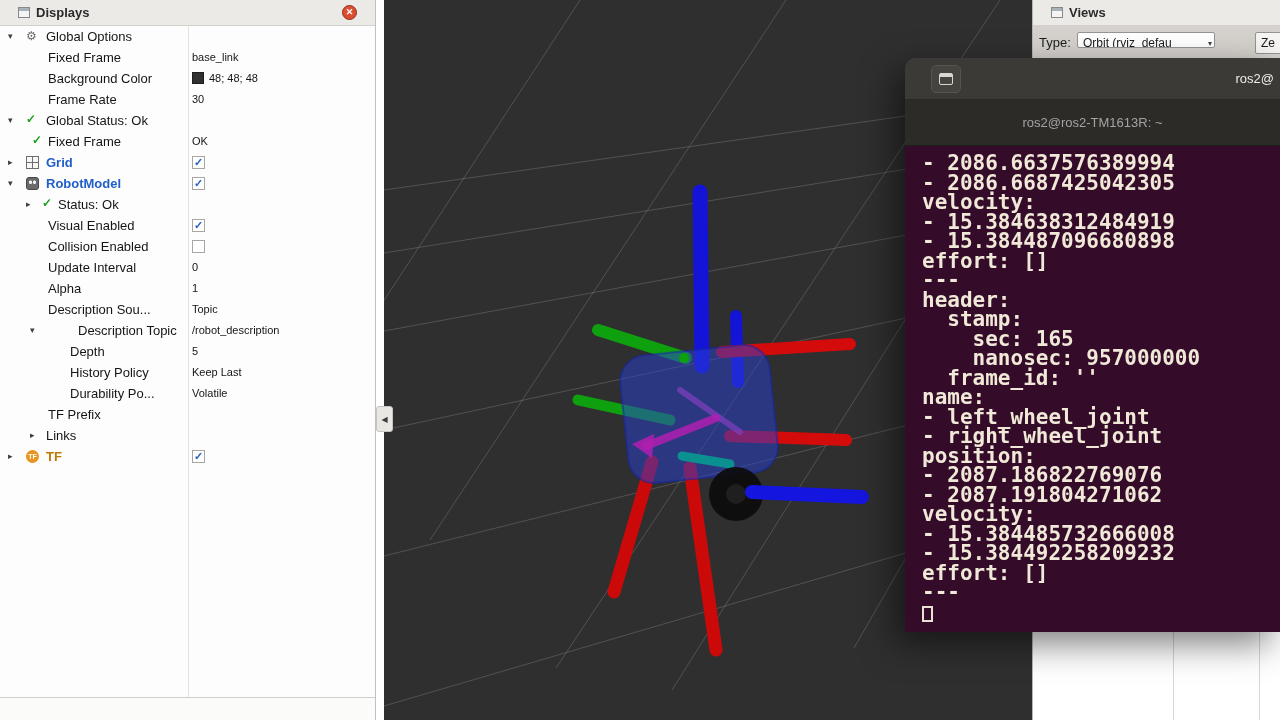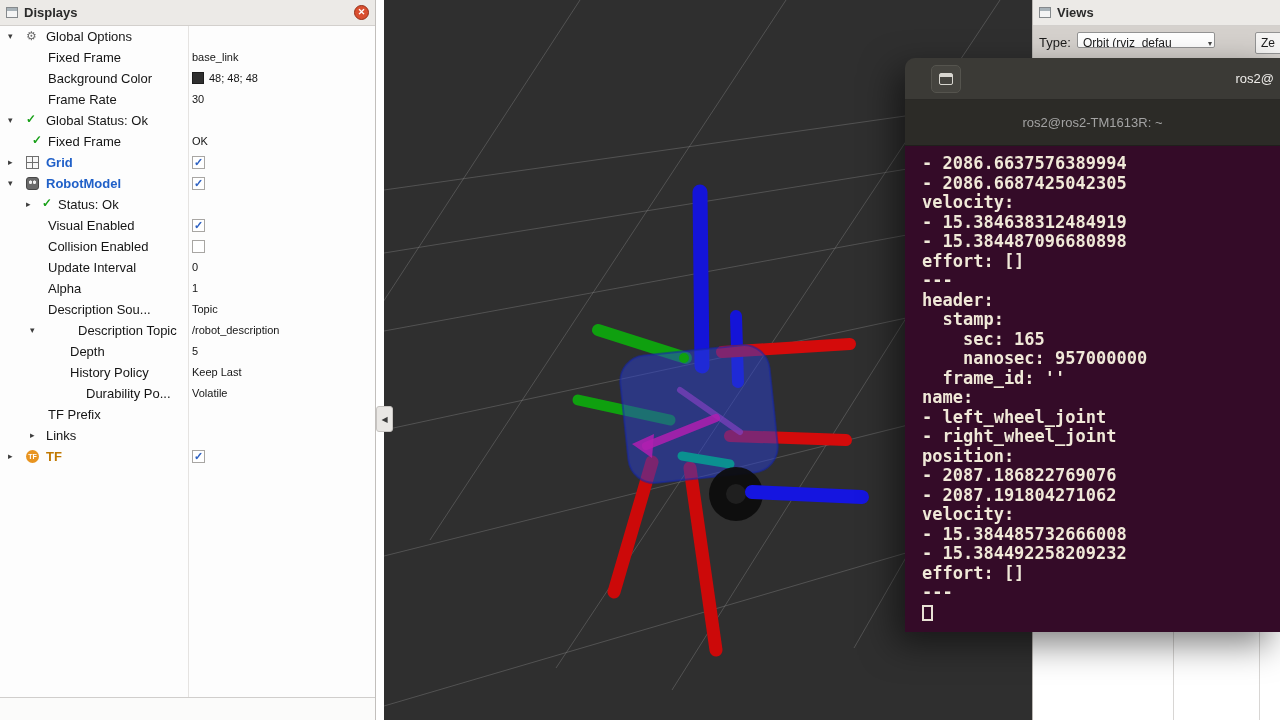--- a/index.html
+++ b/index.html
@@ -9,21 +9,21 @@
   }
   *{margin:0;padding:0;box-sizing:border-box;}
   html,body{width:1280px;height:720px;overflow:hidden;background:#fff;
     font-family:"Liberation Sans",sans-serif;}
   body{position:relative;}
 
   
   .displays-panel{position:absolute;left:0;top:0;width:376px;height:720px;
     background:#fdfdfd;border-right:1px solid #c2bfbc;z-index:2;}
   .panel-titlebar{height:26px;background:#eceae7;border-bottom:1px solid #d3d0cd;
-    display:flex;align-items:center;padding:0 6px;gap:6px;}
+    display:flex;align-items:center;padding:0 18px;gap:6px;}
   .panel-title{font-weight:bold;font-size:13px;color:#2b2b2b;flex:1;}
   .icon-window{width:12px;height:11px;border:1px solid #85898c;
     background:linear-gradient(#a8b2b8 0 3px,#f4f4f4 3px);flex:none;}
   .close-btn{width:15px;height:15px;border-radius:8px;background:var(--close-red);
     border:1px solid #962f18;color:#fff;font-size:9px;line-height:13px;
     text-align:center;font-weight:bold;flex:none;}
   .prows{position:relative;height:671px;}
   .col-sep{position:absolute;left:188px;top:0;height:671px;width:1px;background:#e5e3e1;}
   .prow{position:relative;height:21px;font-size:13px;color:#151515;}
   .cell-label{position:absolute;top:0;line-height:21px;white-space:nowrap;}
@@ -85,21 +85,21 @@
     background:#45443f;border:1px solid #55544e;border-radius:5px;
     display:flex;align-items:center;justify-content:center;}
   .icon-newtab{width:14px;height:12px;border:1px solid #d8d6d0;border-radius:2px;
     background:linear-gradient(#d8d6d0 0 3px,transparent 3px);}
   .term-window-title{position:absolute;right:6px;top:0;line-height:42px;color:#efedea;
     font-weight:normal;font-size:13px;}
   .term-tabbar{height:46px;background:#2c2b27;border-bottom:1px solid #201f1c;
     display:flex;align-items:center;justify-content:center;}
   .term-tab-title{color:#a3a3a3;font-size:13px;}
   .term-body{height:486px;background:var(--terminal-bg);padding:8px 0 0 17px;
-    font-family:"DejaVu Sans Mono",monospace;font-weight:bold;font-size:17px;
+    font-family:"DejaVu Sans Mono",monospace;font-weight:bold;font-size:21px;
     color:var(--terminal-fg);}
   .tline{height:19.5px;line-height:19.5px;white-space:pre;}
   .cursor{display:inline-block;width:11px;height:16px;border:2px solid #e8e2d4;margin-top:2px;}
 </style>
 </head>
 <body>
 
 <div class="displays-panel">
   <div class="panel-titlebar">
     <span class="icon-window"></span>
@@ -180,21 +180,21 @@
       </div>
       <div class="prow">
         <span class="cell-label" style="left: 70px;">Depth</span>
         <span class="cell-value">5</span>
       </div>
       <div class="prow">
         <span class="cell-label" style="left: 70px;">History Policy</span>
         <span class="cell-value">Keep Last</span>
       </div>
       <div class="prow">
-        <span class="cell-label" style="left: 86px;">Durability Po...</span>
+        <span class="cell-label" style="left: 70px;">Durability Po...</span>
         <span class="cell-value">Volatile</span>
       </div>
       <div class="prow">
         <span class="cell-label" style="left: 48px;">TF Prefix</span>
       </div>
       <div class="prow">
         <span class="arrow" style="left: 30px;">▸</span>
         <span class="cell-label" style="left: 46px;">Links</span>
       </div>
       <div class="prow">

